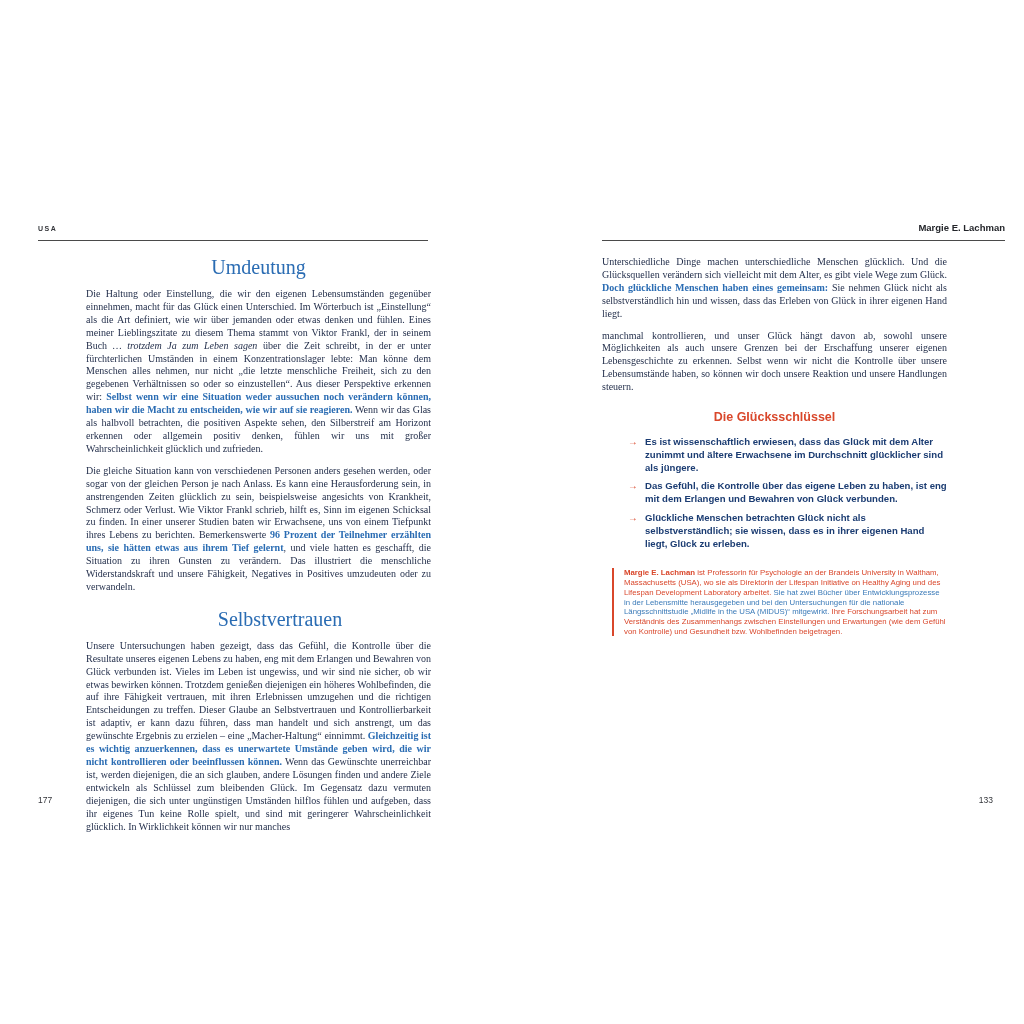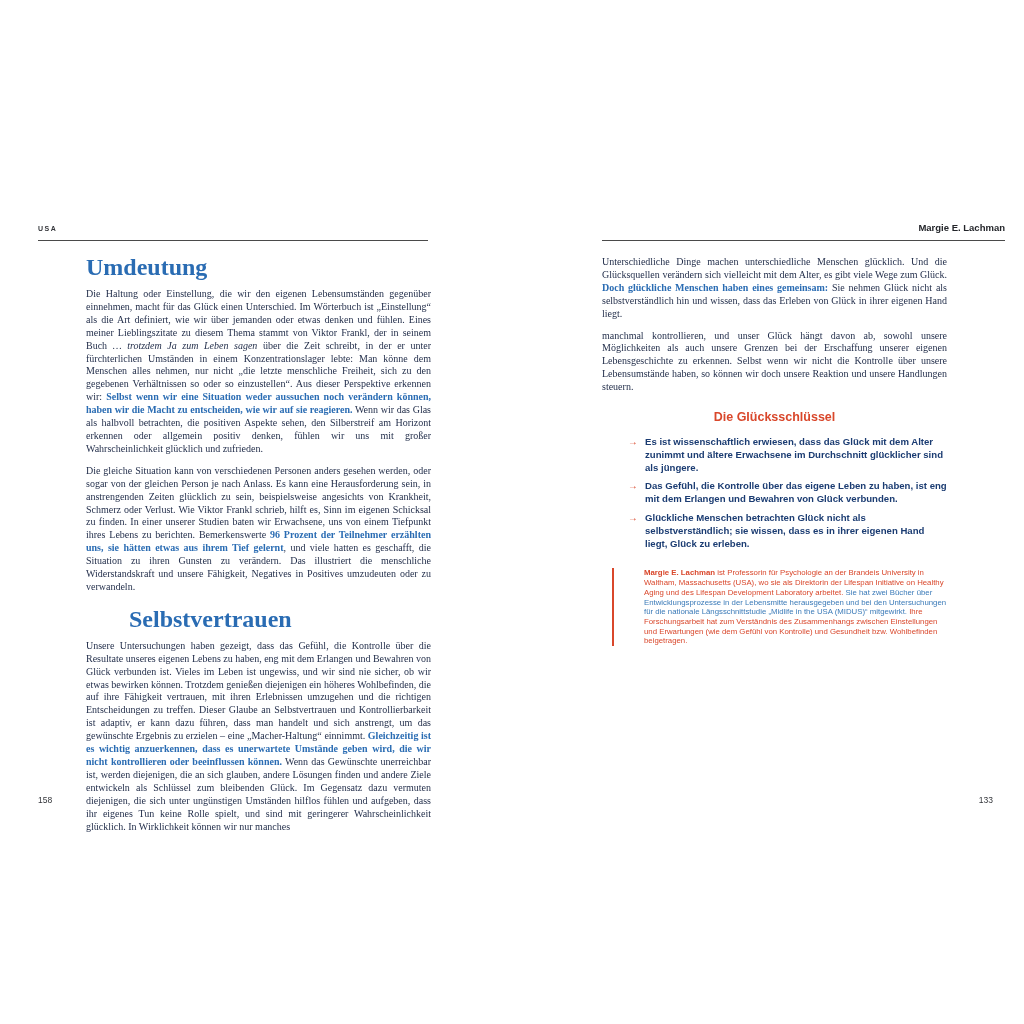--- a/index.html
+++ b/index.html
@@ -36,25 +36,25 @@
   .col{
     position:absolute;top:256px;width:345px;
     font-size:10px;line-height:12.9px;
     text-align:justify;
   }
   .col-left{left:86px;}
   .col-right{left:602px;}
   .col p{margin:0 0 9px 0;}
   h1.section-heading{
     font-family:"Liberation Serif","DejaVu Serif",serif;
-    font-weight:bold;
+    font-weight:normal;
     color:var(--blue);
-    font-size:24px;line-height:22px;
+    font-size:20px;line-height:22px;
     margin:0 0 10px 0;
-    text-align:left;
+    text-align:center;
   }
   h1.section-heading.second{margin-top:14px;margin-left:43px;}
   .hl{font-weight:bold;color:var(--blue);}
   .i{font-style:italic;}
   h2.keys-heading{
     font-family:"Liberation Sans",sans-serif;
     font-size:12.5px;line-height:14px;
     color:var(--red);
     margin:16px 0 12px 0;
     text-align:center;
@@ -69,21 +69,21 @@
     text-align:left;
   }
   .key-arrow{
     color:var(--red);
     width:17px;flex:0 0 17px;
     font-weight:bold;
   }
   .bio{
     margin:18px 0 0 10px;
     border-left:2px solid var(--red);
-    padding-left:30px;
+    padding-left:10px;
   }
   .bio p{
     margin:0;
     font-family:"Liberation Sans",sans-serif;
     font-size:7.8px;line-height:9.7px;
     text-align:left;
     color:var(--red);
   }
   .bname{font-weight:bold;color:var(--red);}
   .bred{color:var(--red);}
@@ -134,16 +134,16 @@
         <span class="key-arrow">→</span>
         <span class="key-text">Glückliche Menschen betrachten Glück nicht als selbstverständlich; sie wissen, dass es in ihrer eigenen Hand liegt, Glück zu erleben.</span>
       </div>
     </div>
 
     <div class="bio">
       <p><span class="bname">Margie E. Lachman</span><span class="bred"> ist Professorin für Psychologie an der Brandeis University in Waltham, Massachusetts (USA), wo sie als Direktorin der Lifespan Initiative on Healthy Aging und des Lifespan Development Laboratory arbeitet. </span><span class="bblue">Sie hat zwei Bücher über Entwicklungsprozesse in der Lebensmitte herausgegeben und bei den Untersuchungen für die nationale Längsschnittstudie „Midlife in the USA (MIDUS)“ mitgewirkt. </span><span class="bred">Ihre Forschungsarbeit hat zum Verständnis des Zusammenhangs zwischen Einstellungen und Erwartungen (wie dem Gefühl von Kontrolle) und Gesundheit bzw. Wohlbefinden beigetragen.</span></p>
     </div>
   </div>
 
-  <span class="pagenum pagenum-left">158</span>
+  <span class="pagenum pagenum-left">177</span>
   <span class="pagenum pagenum-right">133</span>
 
 </div>
 
 </body></html>

